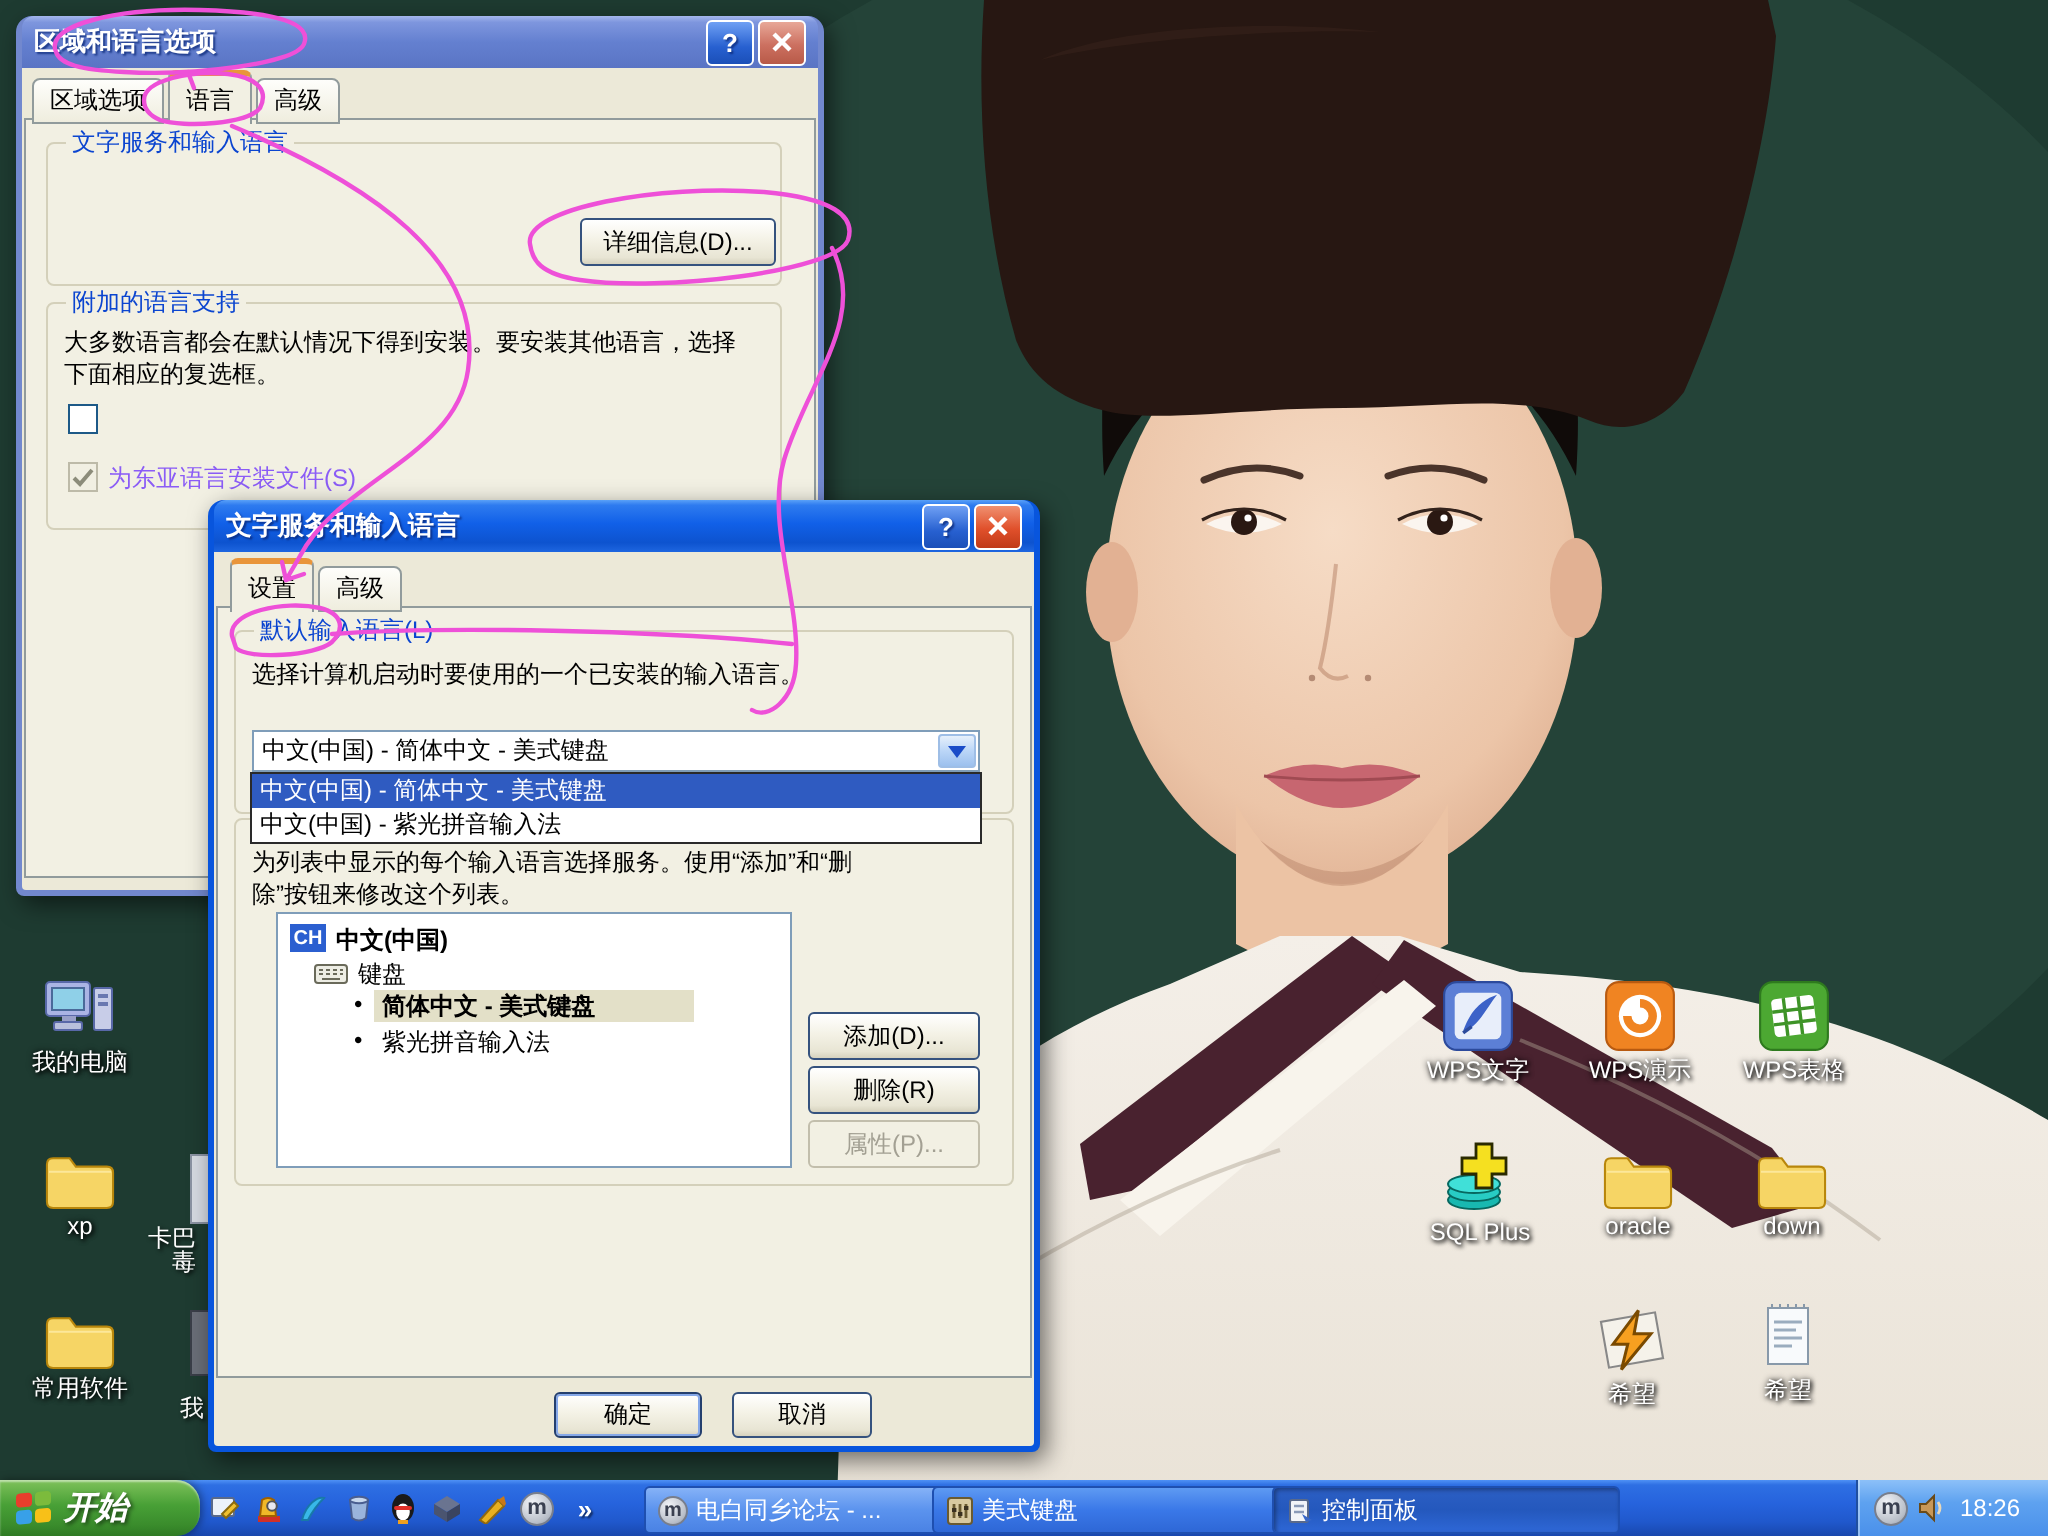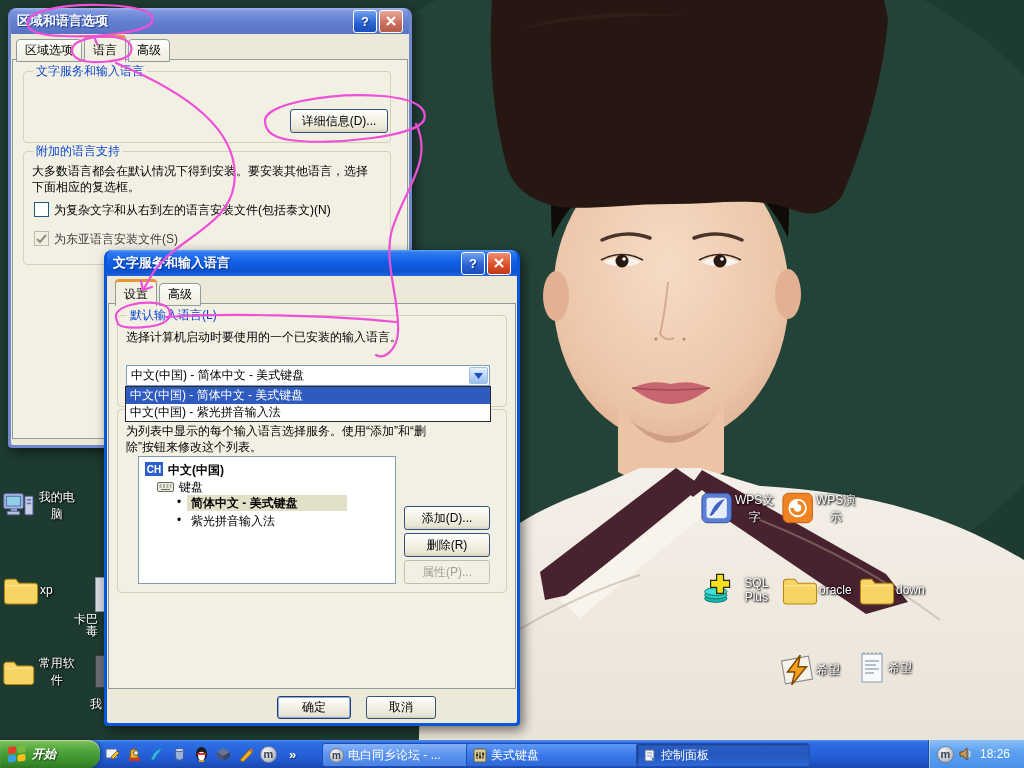--- a/index.html
+++ b/index.html
@@ -24,52 +24,52 @@
   .dbody{position:relative;background:#ECE9D8;border-radius:0 0 2px 2px;}
   .tabs{position:absolute;display:flex;align-items:flex-end;gap:2px;z-index:3;}
   .tab{height:21px;padding:0 8px;display:flex;align-items:center;font-size:12px;color:#000;
     background:linear-gradient(180deg,#FEFEFB,#EFEDDE);border:1px solid #919B9C;border-radius:4px 4px 0 0;}
   .tab.active{height:24px;background:#F2F0E3;border-bottom:none;border-top:3px solid #E9953A;}
   .tabpage{position:absolute;border:1px solid #919B9C;background:#F2F0E3;z-index:2;}
   .grp{position:absolute;border:1px solid #D4D0BA;border-radius:4px;}
   .glabel{position:absolute;top:-8px;left:9px;font-size:12px;line-height:14px;color:#0B45D0;
     background:#F2F0E3;padding:0 3px;white-space:nowrap;}
   .t{position:absolute;font-size:12px;color:#000;white-space:nowrap;}
-  .t.gray{color:#404040;}
+  .t.gray{color:#8b5cf6;}
   .btn{position:absolute;display:flex;align-items:center;justify-content:center;font-size:12px;color:#000;
     border:1px solid #35527E;border-radius:3px;cursor:default;
     background:linear-gradient(180deg,#FFFFFF,#F4F2E6 45%,#E8E5D4 85%,#D6D2BE);}
   .btn.def{box-shadow:0 0 0 1px #86A8E8 inset;border-color:#243F6E;}
   .btn.dis{color:#A3A093;border-color:#C2BEAC;background:#F2F0E3;box-shadow:none;}
   .cb{position:absolute;width:13px;height:13px;border:1px solid #1D5987;background:#fff;}
   .cb.dis{border-color:#BDBAA8;background:#F1EFE2;}
   .combo{position:absolute;height:21px;border:1px solid #7F9DB9;background:#fff;font-size:12px;
     display:flex;align-items:center;padding-left:4px;box-sizing:border-box;}
   .combo .dd{position:absolute;right:1px;top:1px;bottom:1px;width:17px;border:1px solid #9EBEE6;border-radius:2px;
     background:linear-gradient(180deg,#E6F0FB,#BBD6F7 50%,#9CC0EE);display:flex;align-items:center;justify-content:center;}
   .list{position:absolute;border:1px solid #2A2A2A;background:#fff;font-size:12px;z-index:9;}
   .list .row{height:17px;display:flex;align-items:center;padding:0 4px;white-space:nowrap;}
   .list .row.sel{background:#2F5BC1;color:#fff;}
   .lb{position:absolute;border:1px solid #7F9DB9;background:#fff;}
   .chbadge{position:absolute;width:18px;height:14px;background:#2B5FD0;color:#fff;font-size:10px;
     font-weight:bold;display:flex;align-items:center;justify-content:center;}
   .b{font-weight:bold;}
   .selitem{position:absolute;background:#E3E0C8;}
   
-  .dicon{position:absolute;width:76px;display:flex;flex-direction:row;align-items:center;z-index:5;cursor:default;}
+  .dicon{position:absolute;width:76px;display:flex;flex-direction:column;align-items:center;z-index:5;cursor:default;}
   .dlabel{font-size:12px;color:#fff;margin-top:1px;text-align:center;
     text-shadow:1px 1px 2px #000,0 0 3px rgba(0,0,0,.9);}
   
   #taskbar{position:absolute;left:0;top:740px;width:1024px;height:28px;z-index:60;
     background:linear-gradient(180deg,#4F91F5 0%,#2E6FE3 9%,#2663DD 42%,#2058CC 75%,#1947AD 100%);}
   #startbtn{position:absolute;left:0;top:0;width:100px;height:28px;border-radius:0 12px 12px 0;
     background:linear-gradient(180deg,#7FC25B 0%,#48A036 45%,#3A8C2C 80%,#2F7A24 100%);
     box-shadow:1px 0 4px rgba(0,0,0,.4),inset 0 1px 1px rgba(255,255,255,.5);
     display:flex;align-items:center;gap:5px;padding-left:7px;box-sizing:border-box;cursor:default;}
-  #startbtn span{color:#fff;font-size:12px;font-weight:bold;font-style:italic;
+  #startbtn span{color:#fff;font-size:16px;font-weight:bold;font-style:italic;
     text-shadow:1px 1px 2px rgba(0,0,0,.6);}
   .task{position:absolute;top:3px;height:22px;border-radius:3px;display:flex;align-items:center;gap:4px;
     padding:0 6px;color:#fff;font-size:12px;white-space:nowrap;overflow:hidden;cursor:default;
     border:1px solid #1E4FB0;}
   .task.lit{background:linear-gradient(180deg,#85B2F7,#5B93EE 50%,#4A82E4);}
   .task.mid{background:linear-gradient(180deg,#5E9AF3,#3A78E8 50%,#2E67D6);}
   .task.pressed{background:linear-gradient(180deg,#2C5FC4,#2458BD 50%,#2E67D6);box-shadow:inset 1px 1px 2px rgba(0,0,0,.35);}
   #tray{position:absolute;right:0;top:0;width:96px;height:28px;display:flex;align-items:center;gap:4px;
     padding-left:8px;box-sizing:border-box;border-left:1px solid #1F4FA0;
     background:linear-gradient(180deg,#8CC0F8 0%,#5EA2F0 40%,#4A90EA 100%);
@@ -191,20 +191,30 @@
   </div>
   <div class="dicon" style="left:701px;top:490px;">
     <svg width="36" height="36" viewBox="0 0 34 34">
       <rect x="1" y="1" width="32" height="32" rx="6" fill="#5C7FD6" stroke="#2C4A9C"></rect>
       <rect x="6" y="6" width="22" height="22" rx="3" fill="#E8EEFA"></rect>
       <path d="M10,24 C14,13 20,9 26,7 C22,12 18,20 13,23 Z" fill="#3C62C8"></path>
       <path d="M10,25 L14,22" stroke="#2C4A9C" stroke-width="1.6"></path>
     </svg>
     <div class="dlabel">WPS文字</div>
   </div>
+  <div class="dicon" style="left:859px;top:490px;">
+    <svg width="36" height="36" viewBox="0 0 34 34">
+      <rect x="1" y="1" width="32" height="32" rx="6" fill="#4CA832" stroke="#2E7A1E"></rect>
+      <g transform="rotate(-7 17 17)">
+        <rect x="7" y="8" width="20" height="18" rx="2" fill="#fff"></rect>
+        <path d="M7,14 H27 M7,20 H27 M13,8 V26 M20,8 V26" stroke="#3E9428" stroke-width="1.6"></path>
+      </g>
+    </svg>
+    <div class="dlabel">WPS表格</div>
+  </div>
   <div class="dicon" style="left:702px;top:570px;">
     <svg width="38" height="38" viewBox="0 0 38 38">
       <ellipse cx="16" cy="30" rx="13" ry="4.5" fill="#18B8B0" stroke="#076860"></ellipse>
       <ellipse cx="16" cy="26" rx="13" ry="4.5" fill="#28CCC4" stroke="#076860"></ellipse>
       <ellipse cx="16" cy="22" rx="13" ry="4.5" fill="#40E0D8" stroke="#076860"></ellipse>
       <path d="M21,2 h8 v7 h7 v8 h-7 v7 h-8 v-7 h-7 v-8 h7 Z" transform="translate(-4,0)" fill="#F5E020" stroke="#2A2A00" stroke-width="1.4"></path>
     </svg>
     <div class="dlabel">SQL Plus</div>
   </div>
   <div class="dicon" style="left:858px;top:574px;">
@@ -260,21 +270,20 @@
       <div class="tabpage" style="left:1px;top:25px;width:394px;height:378px;">
         <div class="grp" style="left:10px;top:11px;width:366px;height:70px;">
           <div class="glabel">文字服务和输入语言</div>
           <div class="btn" style="left:266px;top:37px;width:96px;height:22px;">详细信息(D)...</div>
         </div>
         <div class="grp" style="left:10px;top:91px;width:366px;height:112px;">
           <div class="glabel">附加的语言支持</div>
           <div class="t" style="left:8px;top:11px;">大多数语言都会在默认情况下得到安装。要安装其他语言，选择</div>
           <div class="t" style="left:8px;top:27px;">下面相应的复选框。</div>
           <div class="cb" style="left:10px;top:50px;"></div>
-          <div class="t" style="left:30px;top:50px;">为复杂文字和从右到左的语言安装文件(包括泰文)(N)</div>
           <div class="cb dis" style="left:10px;top:79px;">
             <svg width="13" height="13" viewBox="0 0 13 13">
                 <polyline points="2,7 5,10 11,3" stroke="#8C8C7A" stroke-width="2" fill="none"></polyline>
               </svg>
           </div>
           <div class="t gray" style="left:30px;top:79px;">为东亚语言安装文件(S)</div>
         </div>
       </div>
     </div>
   </div>

